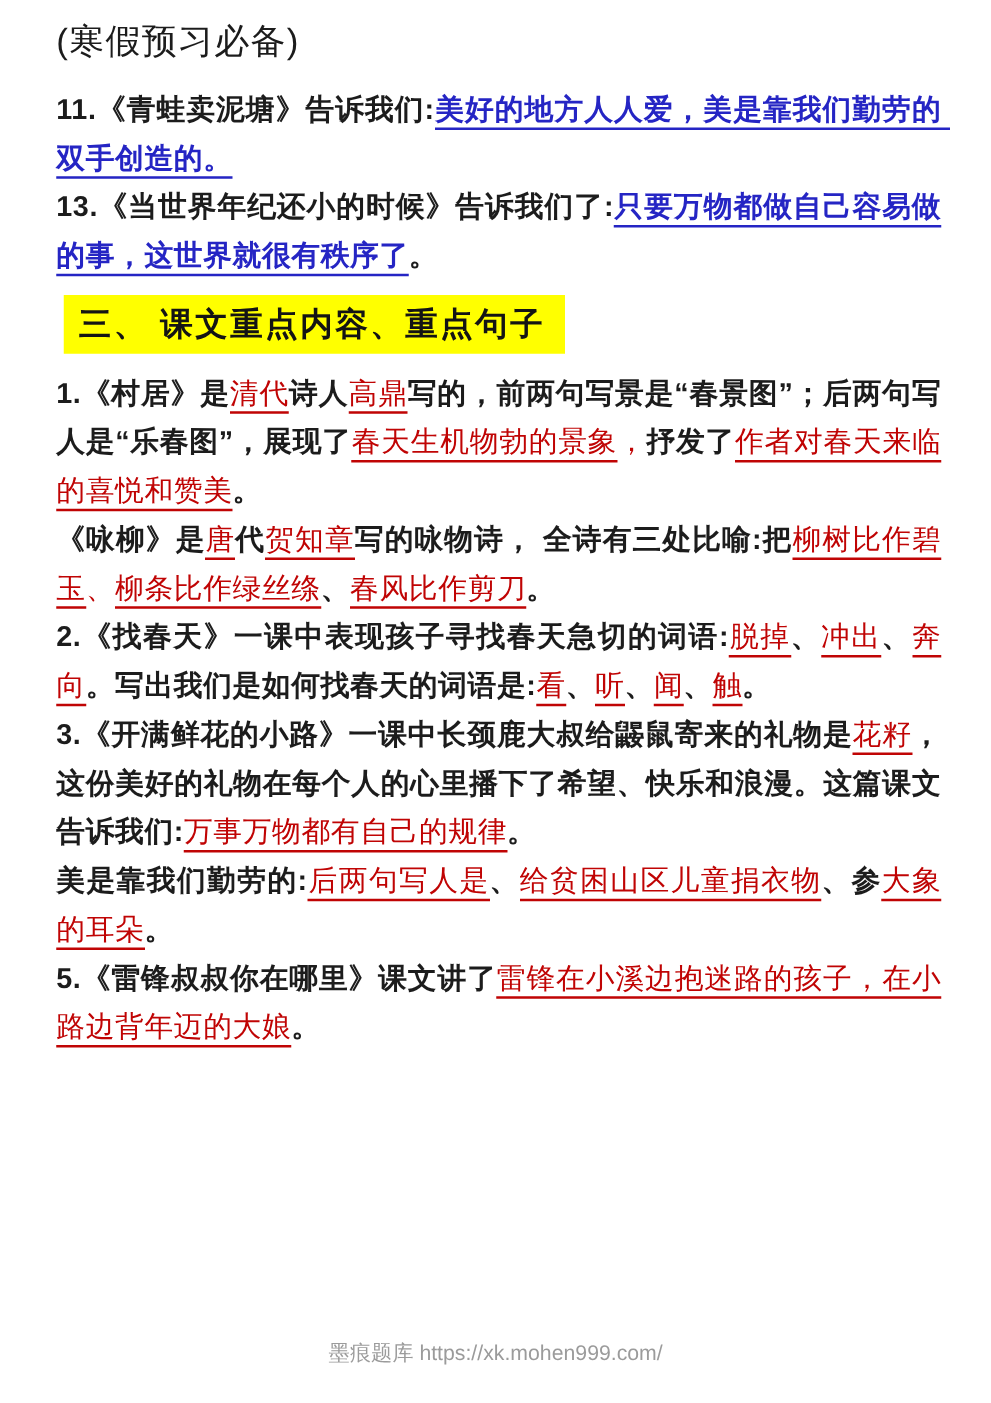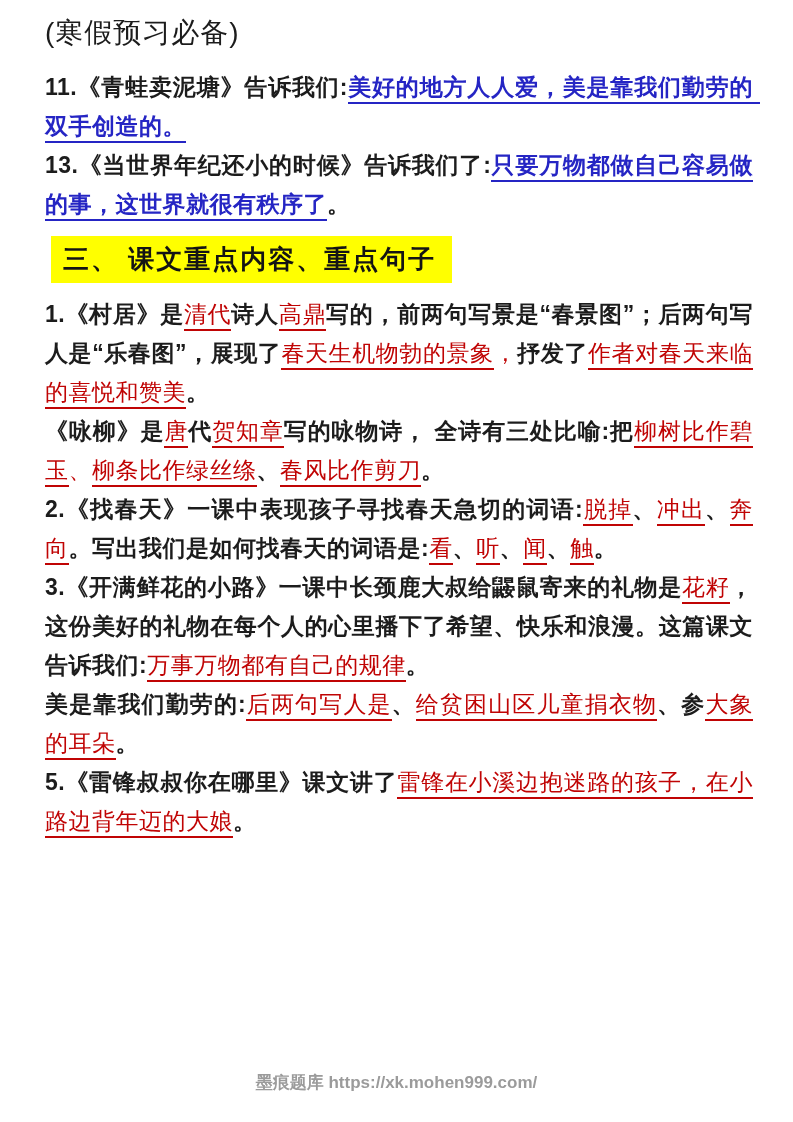--- a/index.html
+++ b/index.html
@@ -48,21 +48,21 @@
     margin: 12px 16px 12px 6px;
   }
   .footer {
     position: absolute;
     left: 0;
     bottom: 28px;
     width: 100%;
     text-align: center;
     color: #9b9b9b;
     font-size: 17px;
-    font-weight: 700;
+    font-weight: 400;
   }
 </style>
 </head>
 <body>
 
 <div class="page">
   <h1 class="doc-title">(寒假预习必备)</h1>
 
   <div>
       <p class="para"><span class="run c-black">11.《青蛙卖泥塘》告诉我们:</span><span class="run c-blue u">美好的地方人人爱，美是靠我们勤劳的 双手创造的。</span></p>

